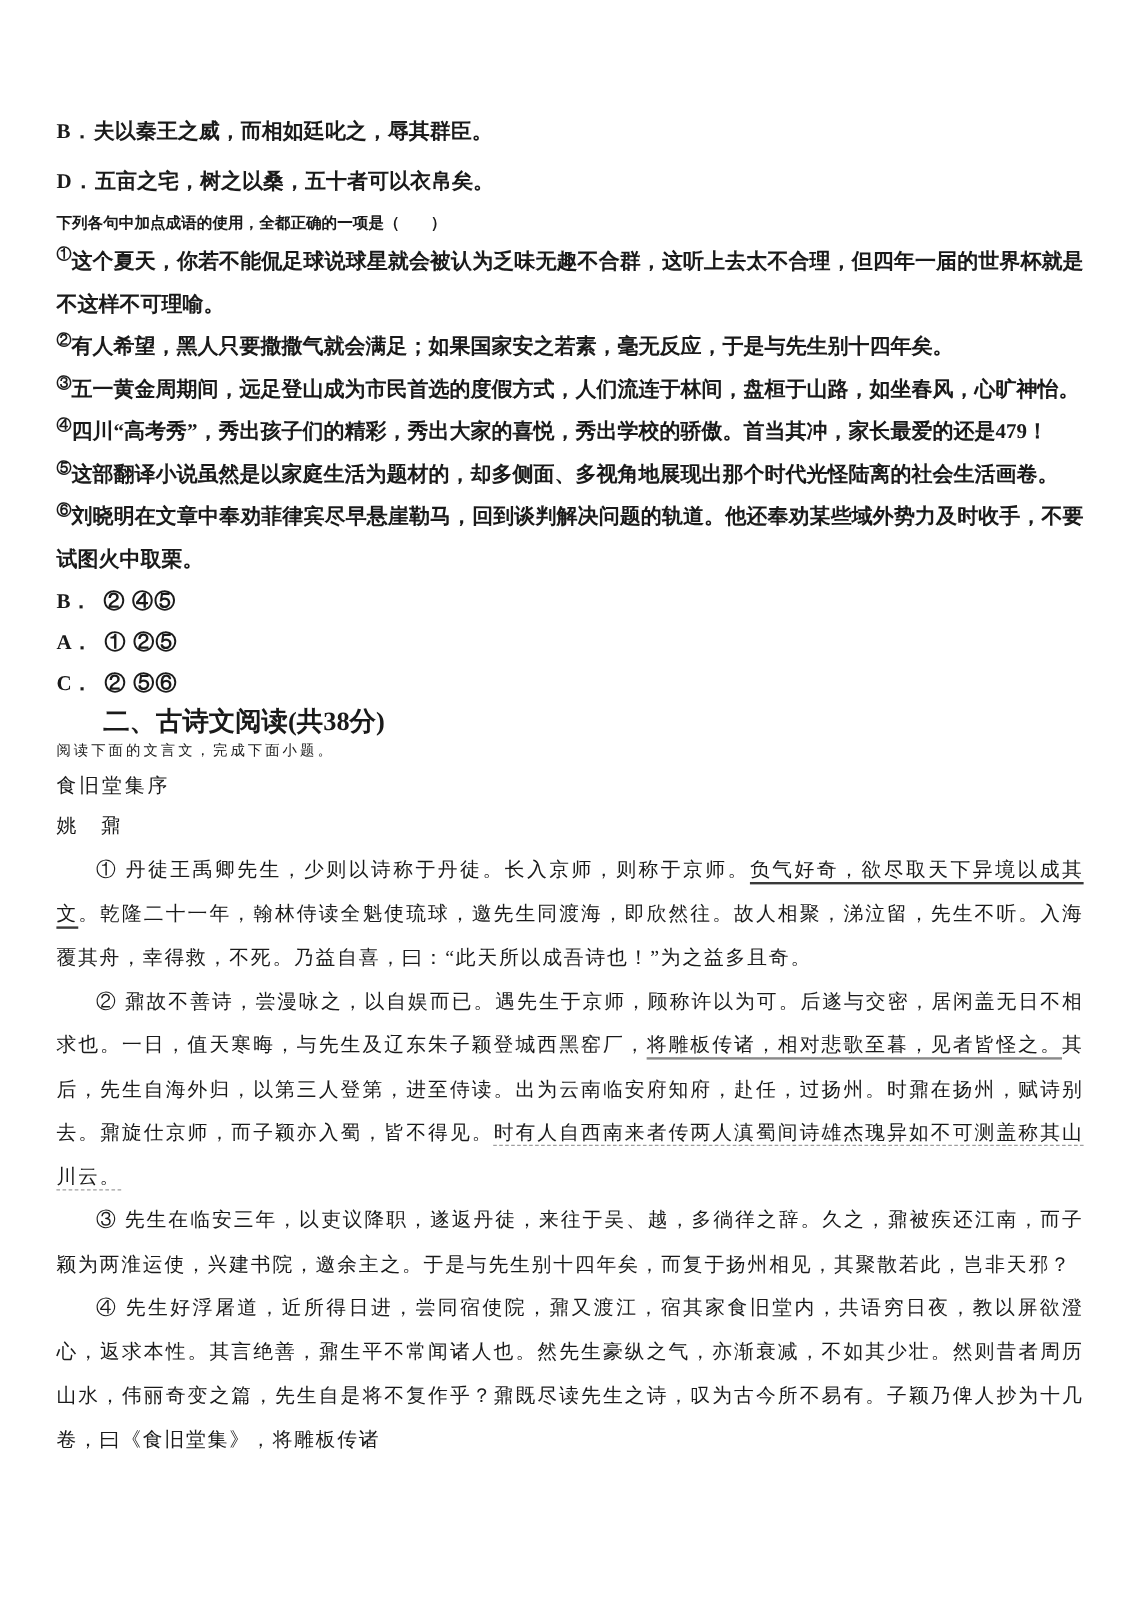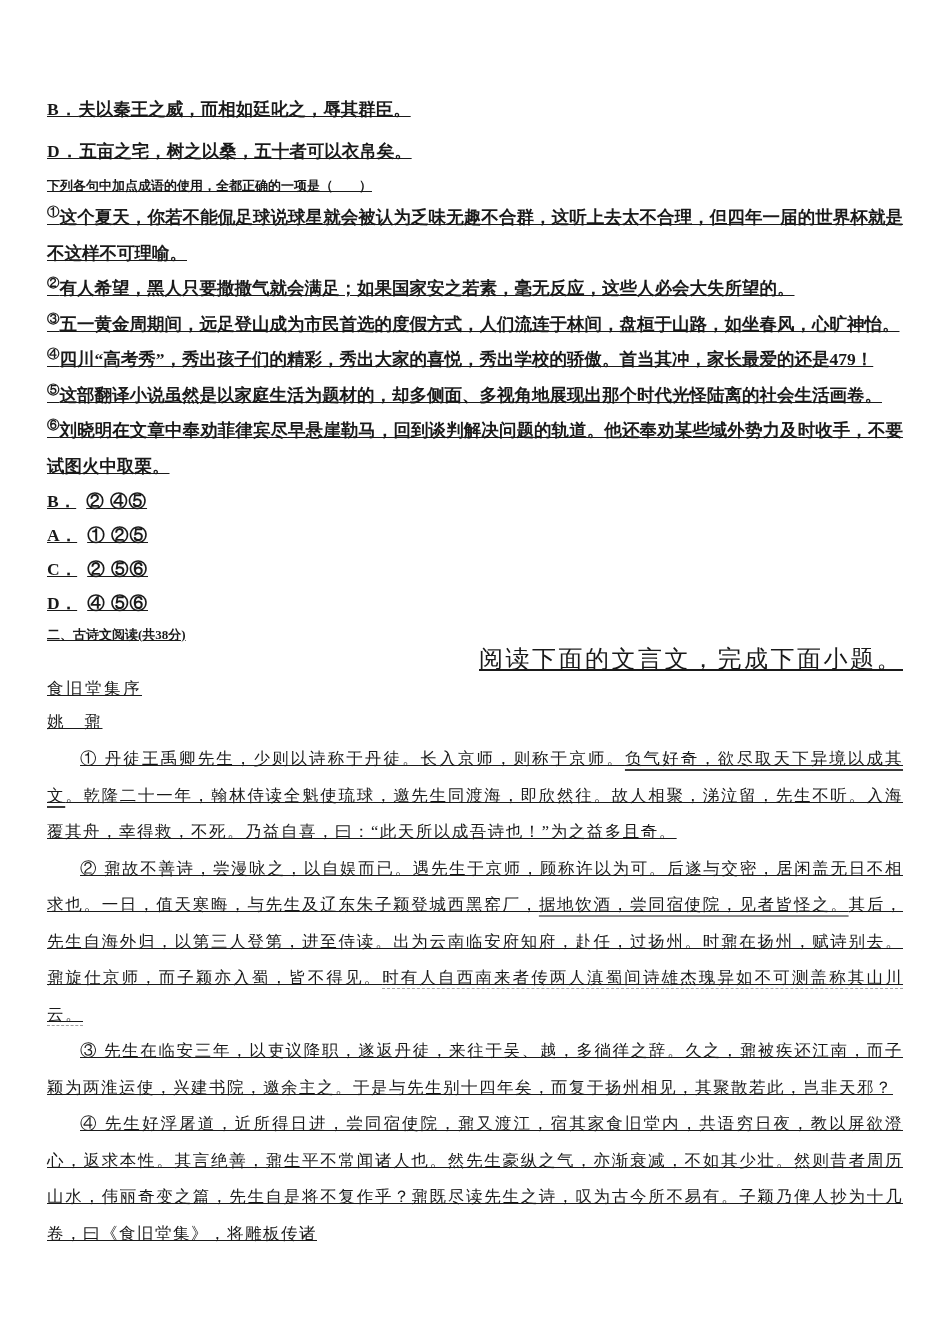--- a/index.html
+++ b/index.html
@@ -2,21 +2,21 @@
 <html lang="zh"><head>
 <meta charset="utf-8">
 <style>
   * { margin: 0; padding: 0; box-sizing: border-box; }
   html, body { background: #ffffff; }
   body {
     width: 950px; height: 1344px; overflow: hidden;
     font-family: "Liberation Serif", "DejaVu Serif", serif;
     color: #1a1a1a;
   }
-  .page { width: 950px; height: 1332px; padding: 88px 47px 0 47px; background: #ffffff; text-decoration: underline; }
+  .page { width: 950px; height: 1332px; padding: 88px 47px 0 47px; background: #ffffff; }
 
   
   .heavy { font-weight: 700; }
   .opt-top { font-size: 17.5px; line-height: 42px; }
   .opt-top .lbl { letter-spacing: 1px; }
   .question { font-size: 13px; line-height: 28px; }
 
   .sentences p {
     font-size: 17.5px; line-height: 35.5px;
     text-align: justify; text-justify: inter-character;
@@ -25,22 +25,22 @@
     font-size: 12.5px; vertical-align: super; line-height: 0;
     letter-spacing: 0;
   }
 
   .answers { margin-top: 0; }
   .answers p { font-size: 17.5px; line-height: 34px; }
   .answers .lbl { margin-right: 10px; }
   .answers .nums { letter-spacing: 1px; }
 
   
-  .sec-title { font-size: 13px; font-weight: 700; line-height: 22px; margin-top: 4px; }
-  .instruction { font-size: 24px; line-height: 26px; letter-spacing: 2.5px; font-weight: 400; text-align: right; }
+  .sec-title { font-size: 22px; font-weight: 700; line-height: 22px; margin-top: 4px; margin-left: 39px; }
+  .instruction { font-size: 12px; line-height: 26px; letter-spacing: 2.5px; font-weight: 400; }
 
   
   .p-title { font-size: 16.5px; line-height: 26px; margin-top: 4px; letter-spacing: 2.5px; font-weight: 400; }
   .author  { font-size: 16.5px; line-height: 26px; margin-top: 7px; letter-spacing: 2px; font-weight: 400; }
   .passage { margin-top: 6px; }
   .passage p {
     font-size: 16.5px; line-height: 36.5px; font-weight: 400;
     text-align: justify; text-justify: inter-character;
     text-indent: 2em; letter-spacing: 1.5px;
   }
@@ -64,40 +64,39 @@
 
   <section class="opt-top heavy">
     <p><span class="lbl">B．</span><span>夫以秦王之威，而相如廷叱之，辱其群臣。</span></p>
     <p><span class="lbl">D．</span><span>五亩之宅，树之以桑，五十者可以衣帛矣。</span></p>
   </section>
 
   <p class="question heavy">下列各句中加点成语的使用，全都正确的一项是（　　）</p>
 
   <section class="sentences heavy">
     <p><sup class="cnum">①</sup><span>这个夏天，你若不能侃足球说球星就会被认为乏味无趣不合群，这听上去太不合理，但四年一届的世界杯就是不这样不可理喻。</span></p>
-    <p><sup class="cnum">②</sup><span>有人希望，黑人只要撒撒气就会满足；如果国家安之若素，毫无反应，这些人必会大失所望的。</span></p>
+    <p><sup class="cnum">②</sup><span>有人希望，黑人只要撒撒气就会满足；如果国家安之若素，毫无反应，于是与先生别十四年矣。</span></p>
     <p><sup class="cnum">③</sup><span>五一黄金周期间，远足登山成为市民首选的度假方式，人们流连于林间，盘桓于山路，如坐春风，心旷神怡。</span></p>
     <p><sup class="cnum">④</sup><span>四川“高考秀”，秀出孩子们的精彩，秀出大家的喜悦，秀出学校的骄傲。首当其冲，家长最爱的还是479！</span></p>
     <p><sup class="cnum">⑤</sup><span>这部翻译小说虽然是以家庭生活为题材的，却多侧面、多视角地展现出那个时代光怪陆离的社会生活画卷。</span></p>
     <p><sup class="cnum">⑥</sup><span>刘晓明在文章中奉劝菲律宾尽早悬崖勒马，回到谈判解决问题的轨道。他还奉劝某些域外势力及时收手，不要试图火中取栗。</span></p>
   </section>
 
   <section class="answers heavy">
     <p><span class="lbl">B．</span><span class="nums">② ④⑤</span></p>
     <p><span class="lbl">A．</span><span class="nums">① ②⑤</span></p>
     <p><span class="lbl">C．</span><span class="nums">② ⑤⑥</span></p>
-    <p><span class="lbl">D．</span><span class="nums">④ ⑤⑥</span></p>
   </section>
 
   <h2 class="sec-title">二、古诗文阅读(共38分)</h2>
   <p class="instruction">阅读下面的文言文，完成下面小题。</p>
 
   <p class="p-title">食旧堂集序</p>
   <p class="author">姚　鼐</p>
 
   <section class="passage">
     <p><span>① 丹徒王禹卿先生，少则以诗称于丹徒。长入京师，则称于京师。</span><span class="u-solid">负气好奇，欲尽取天下异境以成其文</span><span>。乾隆二十一年，翰林侍读全魁使琉球，邀先生同渡海，即欣然往。故人相聚，涕泣留，先生不听。入海覆其舟，幸得救，不死。乃益自喜，曰：“此天所以成吾诗也！”为之益多且奇。</span></p>
-    <p><span>② 鼐故不善诗，尝漫咏之，以自娱而已。遇先生于京师，顾称许以为可。后遂与交密，居闲盖无日不相求也。一日，值天寒晦，与先生及辽东朱子颖登城西黑窑厂，</span><span class="u-gray">据地饮酒，尝同宿使院，见者皆怪之。</span><span>其后，先生自海外归，以第三人登第，进至侍读。出为云南临安府知府，赴任，过扬州。时鼐在扬州，赋诗别去。鼐旋仕京师，而子颖亦入蜀，皆不得见。</span><span class="u-dash">时有人自西南来者传两人滇蜀间诗雄杰瑰异如不可测盖称其山川云。</span></p>
+    <p><span>② 鼐故不善诗，尝漫咏之，以自娱而已。遇先生于京师，顾称许以为可。后遂与交密，居闲盖无日不相求也。一日，值天寒晦，与先生及辽东朱子颖登城西黑窑厂，</span><span class="u-gray">将雕板传诸，相对悲歌至暮，见者皆怪之。</span><span>其后，先生自海外归，以第三人登第，进至侍读。出为云南临安府知府，赴任，过扬州。时鼐在扬州，赋诗别去。鼐旋仕京师，而子颖亦入蜀，皆不得见。</span><span class="u-dash">时有人自西南来者传两人滇蜀间诗雄杰瑰异如不可测盖称其山川云。</span></p>
     <p><span>③ 先生在临安三年，以吏议降职，遂返丹徒，来往于吴、越，多徜徉之辞。久之，鼐被疾还江南，而子颖为两淮运使，兴建书院，邀余主之。于是与先生别十四年矣，而复于扬州相见，其聚散若此，岂非天邪？</span></p>
     <p><span>④ 先生好浮屠道，近所得日进，尝同宿使院，鼐又渡江，宿其家食旧堂内，共语穷日夜，教以屏欲澄心，返求本性。其言绝善，鼐生平不常闻诸人也。然先生豪纵之气，亦渐衰减，不如其少壮。然则昔者周历山水，伟丽奇变之篇，先生自是将不复作乎？鼐既尽读先生之诗，叹为古今所不易有。子颖乃俾人抄为十几卷，曰《食旧堂集》，将雕板传诸</span></p>
   </section>
 
 </div>
 
 </body></html>

